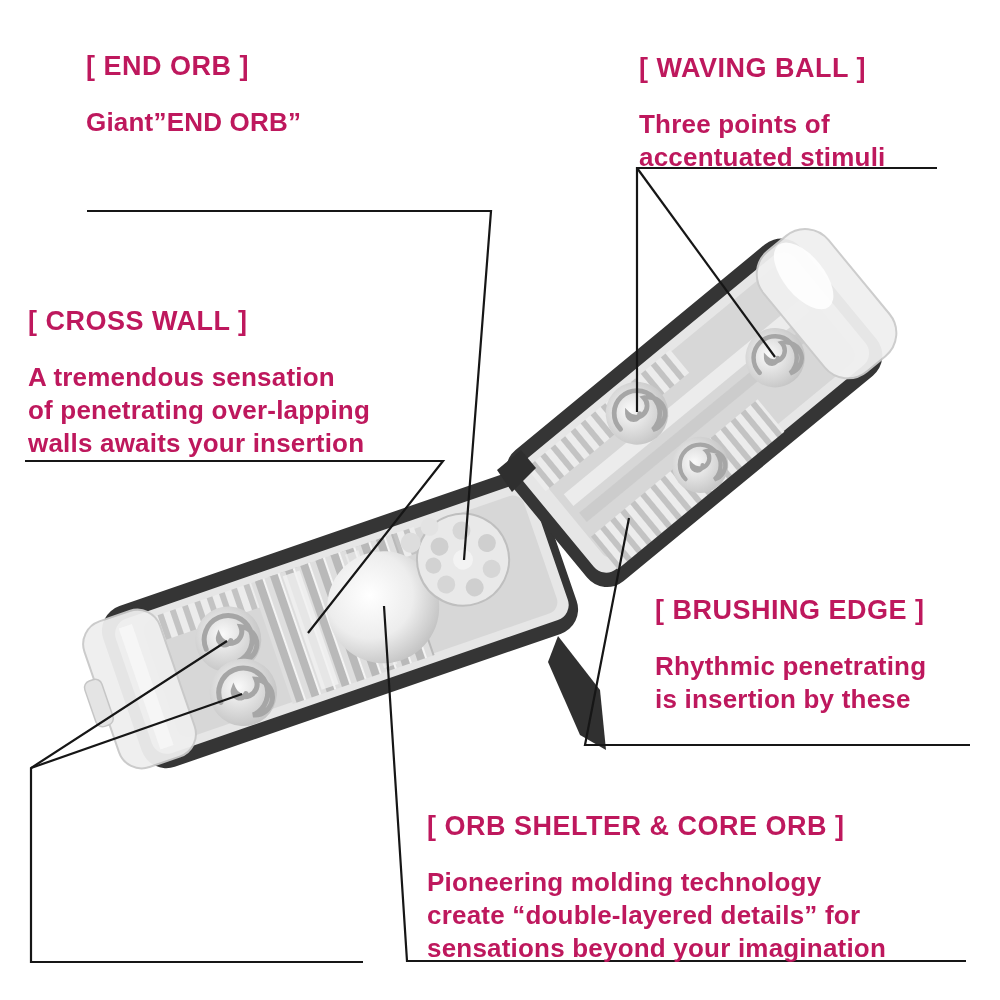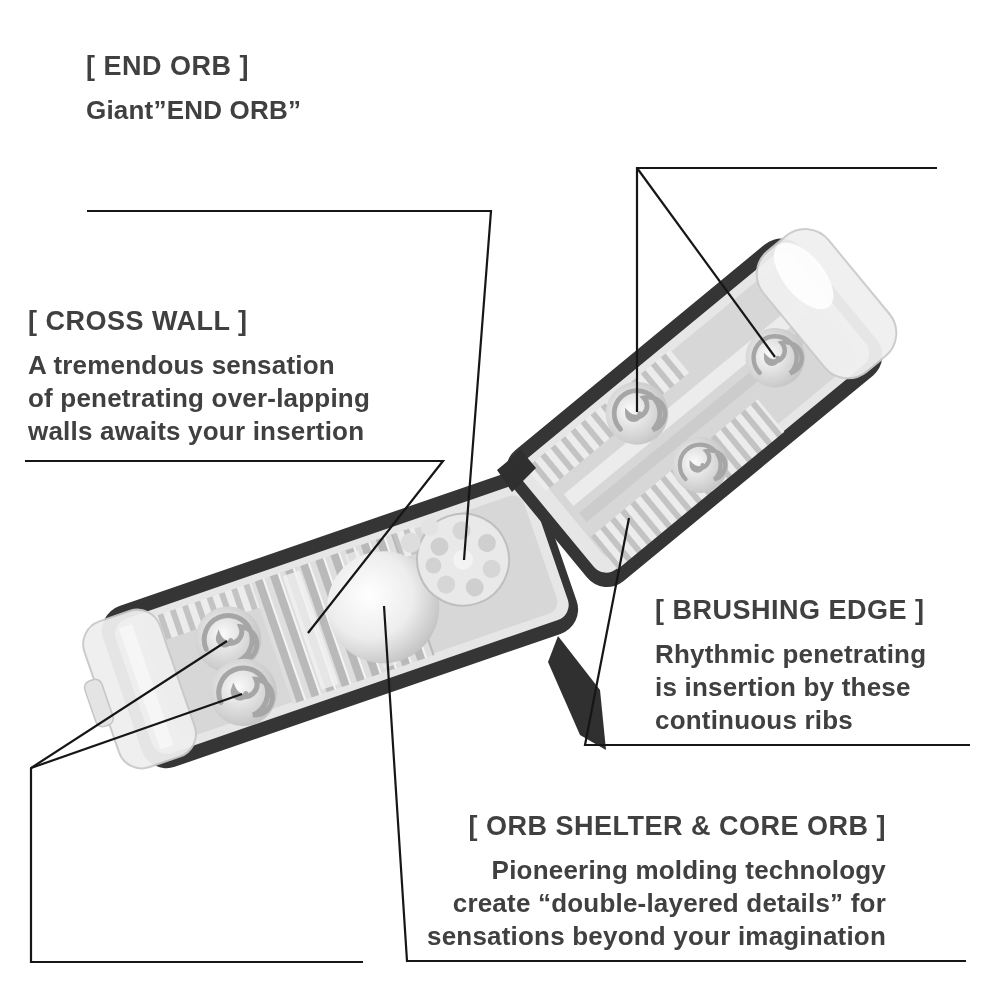--- a/index.html
+++ b/index.html
@@ -3,36 +3,36 @@
 <meta charset="utf-8">
 <style>
   html,body{margin:0;padding:0;}
   body{
     width:1000px;height:1000px;position:relative;overflow:hidden;
     background:#ffffff;
     font-family:"Liberation Sans", sans-serif;
   }
   #stage{position:absolute;inset:0;width:1000px;height:1000px;}
   svg{position:absolute;left:0;top:0;}
-  .callout{position:absolute;color:#404040;}
+  .callout{position:absolute;color:#be185d;}
   .callout .ttl{
     font-weight:700;font-size:27px;line-height:36px;
     letter-spacing:.5px;white-space:nowrap;margin:0;
   }
-  .callout .body{margin-top:10px;}
+  .callout .body{margin-top:22px;}
   .callout .ln{
     font-weight:700;font-size:26px;line-height:33px;
     letter-spacing:.2px;white-space:nowrap;margin:0;
   }
   .c-endorb  {left:86px;  top:48px;}
   .c-waving  {left:639px; top:50px;}
   .c-crosswall{left:28px; top:303px;}
   .c-brushing{left:655px; top:592px;}
   .c-moving  {left:47px;  top:808px;}
-  .c-orbshelter{left:427px;top:808px;text-align:right;}
+  .c-orbshelter{left:427px;top:808px;}
 </style>
 </head>
 <body>
 
 <div id="stage">
 
   <svg width="1000" height="1000" viewBox="0 0 1000 1000">
     <defs>
       <radialGradient id="gOrb" cx="42%" cy="36%" r="70%">
         <stop offset="0%" stop-color="#ffffff"></stop>
@@ -129,36 +129,42 @@
     </g>
   </svg>
 
   <div class="callout c-endorb">
     <div class="ttl">[ END ORB ]</div>
     <div class="body">
       <div class="ln">Giant”END ORB”</div>
     </div>
   </div>
 
+  <div class="callout c-waving">
+    <div class="ttl">[ WAVING BALL ]</div>
+    <div class="body">
+      <div class="ln">Three points of</div>
+      <div class="ln">accentuated stimuli</div>
+    </div>
+  </div>
 
   <div class="callout c-crosswall">
     <div class="ttl">[ CROSS WALL ]</div>
     <div class="body">
       <div class="ln">A tremendous sensation</div>
       <div class="ln">of penetrating over-lapping</div>
       <div class="ln">walls awaits your insertion</div>
     </div>
   </div>
 
   <div class="callout c-brushing">
     <div class="ttl">[ BRUSHING EDGE ]</div>
     <div class="body">
       <div class="ln">Rhythmic penetrating</div>
       <div class="ln">is insertion by these</div>
-      <div class="ln">continuous ribs</div>
     </div>
   </div>
 
 
   <div class="callout c-orbshelter">
     <div class="ttl">[ ORB SHELTER &amp; CORE ORB ]</div>
     <div class="body">
       <div class="ln">Pioneering molding technology</div>
       <div class="ln">create “double-layered details” for</div>
       <div class="ln">sensations beyond your imagination</div>

